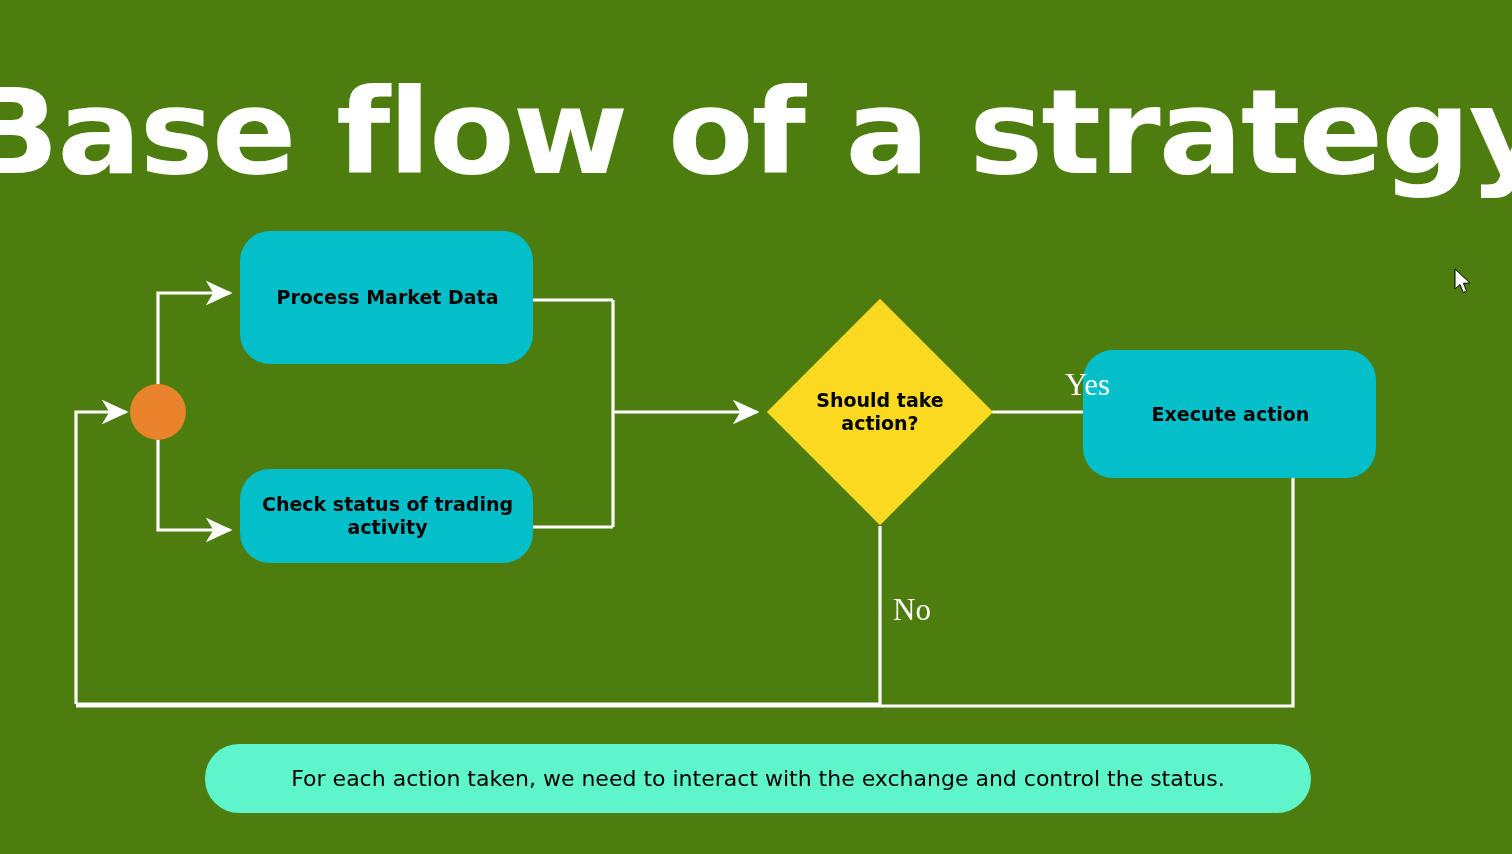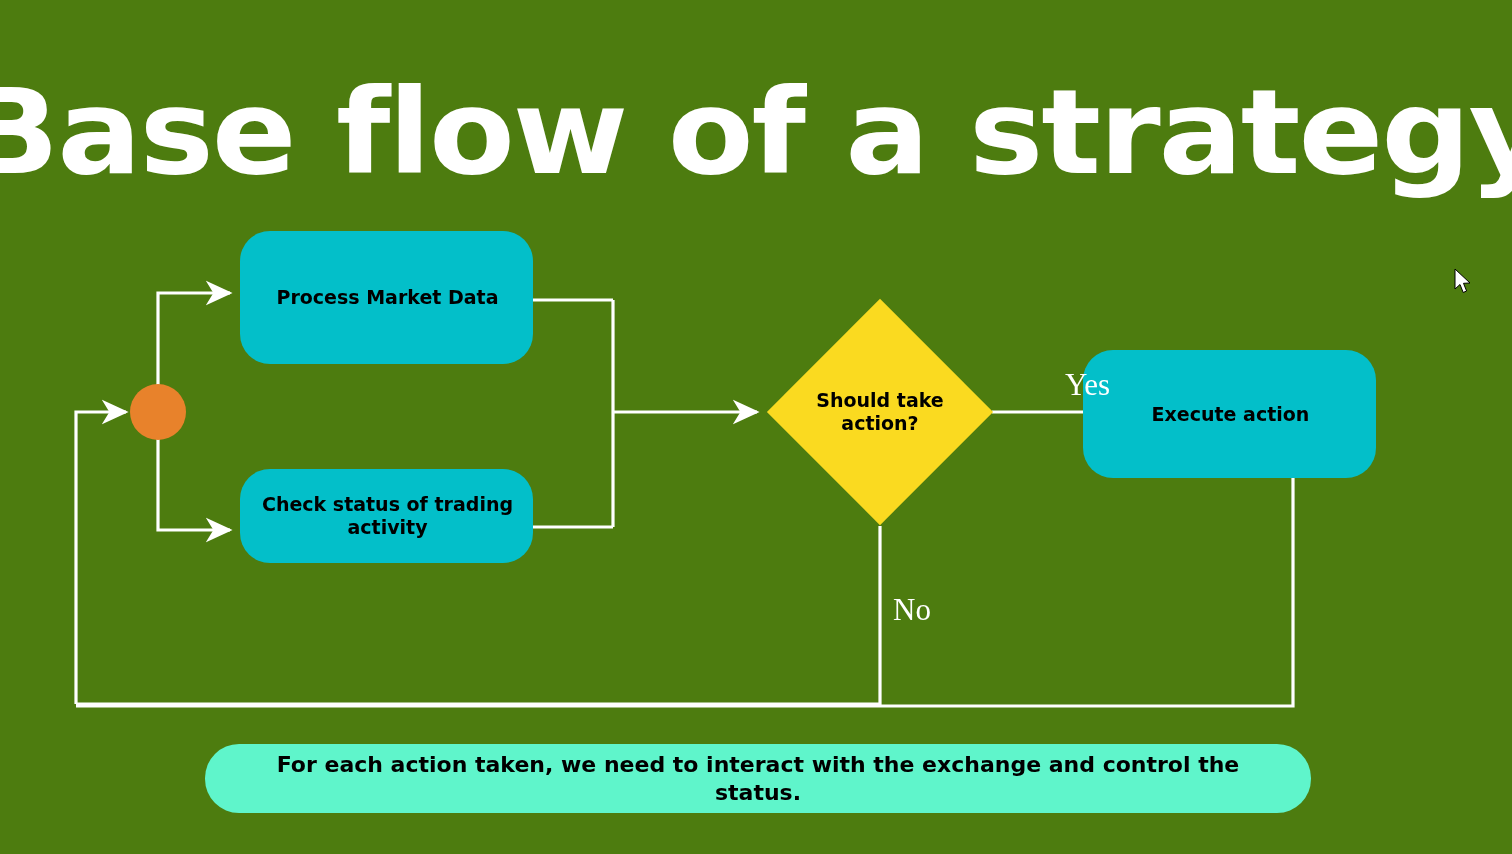--- a/index.html
+++ b/index.html
@@ -86,21 +86,21 @@
   .caption {
     position:absolute;
     background:#5ff5cb;
     border-radius:34px;
     display:flex;
     align-items:center;
     justify-content:center;
     text-align:center;
     color:#000;
     font-family:"DejaVu Sans", sans-serif;
-    font-weight:700;
+    font-weight:400;
     font-size:22px;
     line-height:28px;
     padding:8px 26px;
   }
   .caption-line { display:block; }
 
   
   .cursor { position:absolute; pointer-events:none; }
 </style>
 </head>

